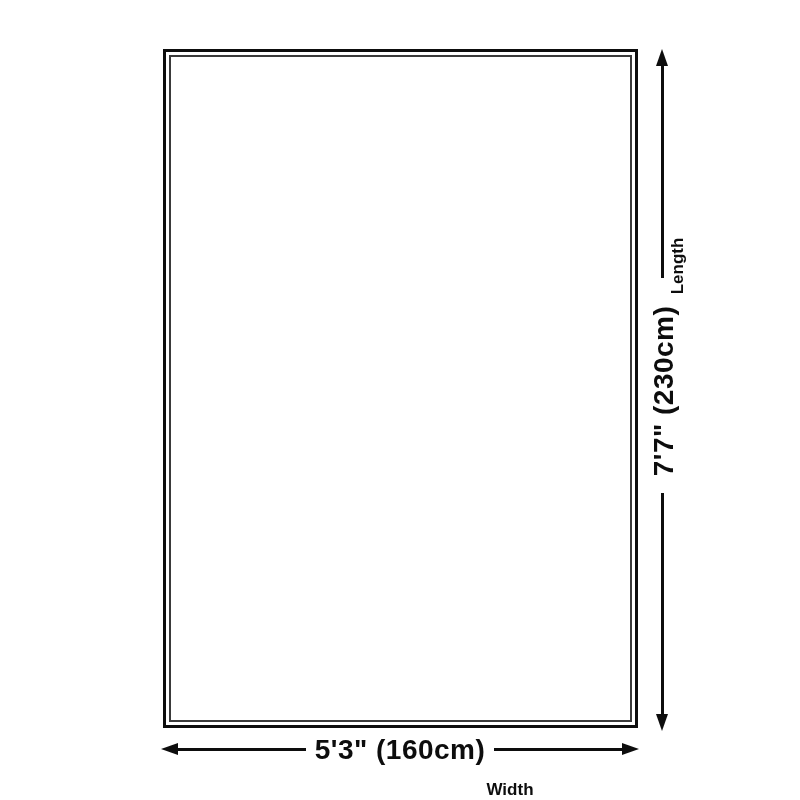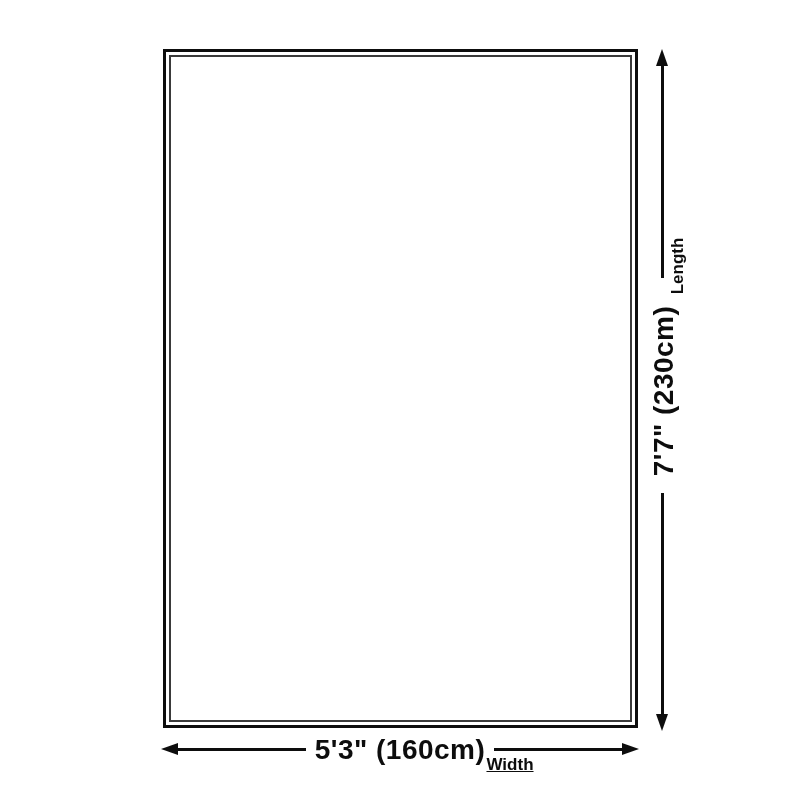--- a/index.html
+++ b/index.html
@@ -113,17 +113,17 @@
   <div class="arrow arrow-up"></div>
   <div class="dim-line v-line" style="top:64px; height:214px;"></div>
   <div class="dim-label rot" style="left:678px; top:266px;">Length</div>
   <div class="dim-value rot" style="left:664px; top:391px;">7'7" (230cm)</div>
   <div class="dim-line v-line" style="top:493px; height:223px;"></div>
   <div class="arrow arrow-down"></div>
 
   <div class="arrow arrow-left"></div>
   <div class="dim-line h-line" style="left:176px; width:130px;"></div>
   <div class="dim-value ctr" style="left:400px; top:750px;">5'3" (160cm)</div>
-  <div class="dim-label ctr" style="left:510px; top:765px;text-decoration:underline;">Width</div>
+  <div class="dim-label ctr" style="left:510px; top:790px;">Width</div>
   <div class="dim-line h-line" style="left:494px; width:130px;"></div>
   <div class="arrow arrow-right"></div>
 
 </div>
 
 </body></html>

